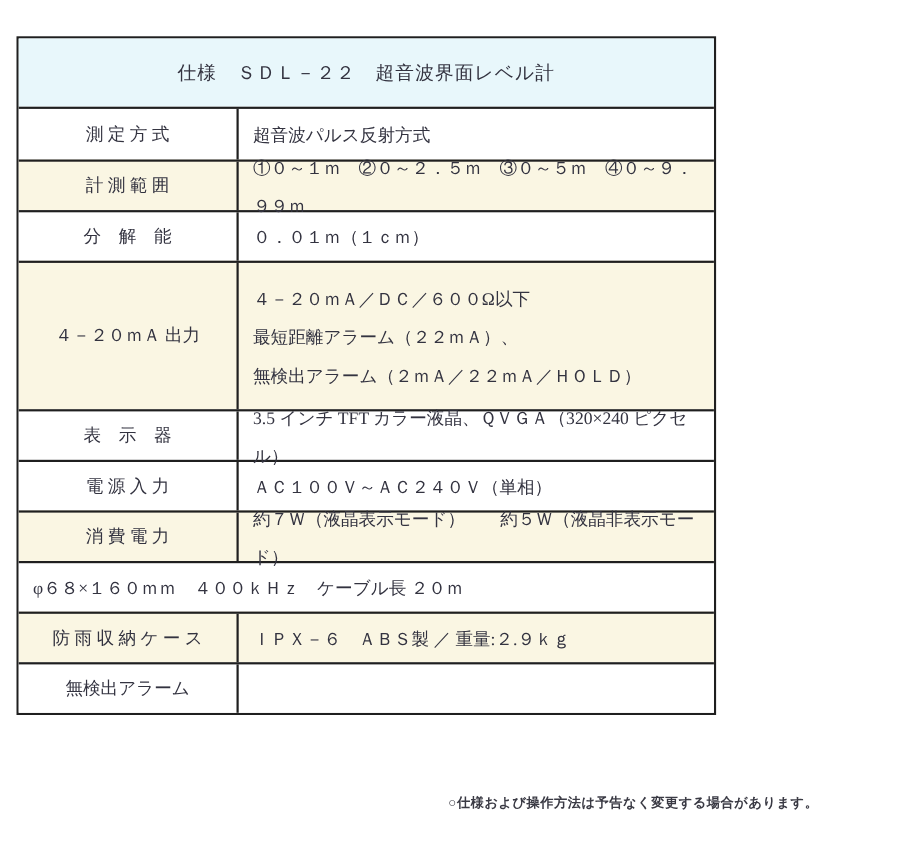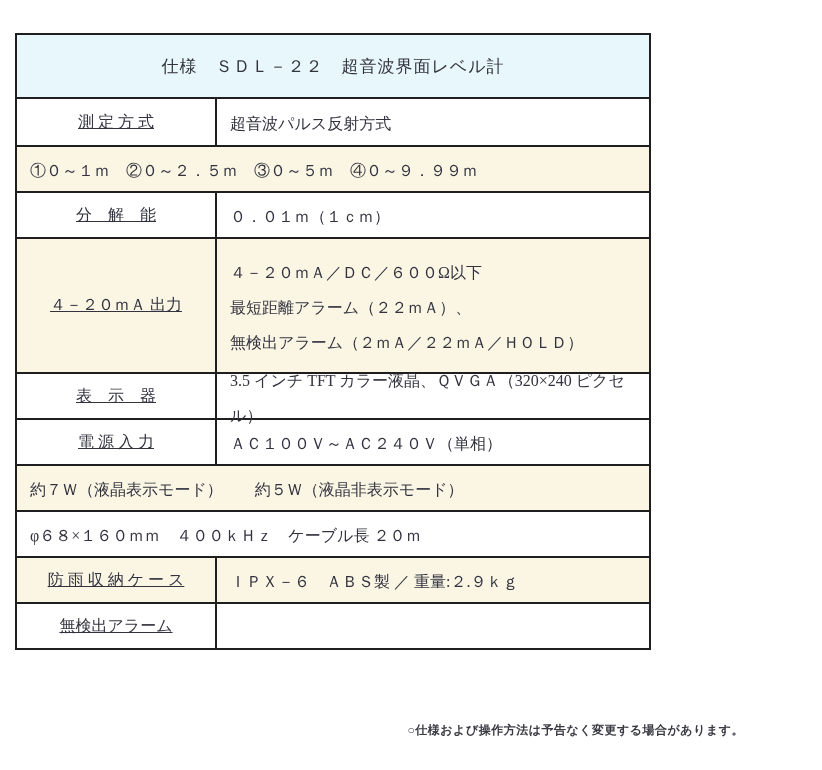--- a/index.html
+++ b/index.html
@@ -47,21 +47,20 @@
   .label-cell {
     width: 200px;
     flex: 0 0 200px;
     border-right: 2px solid var(--border);
     display: flex;
     align-items: center;
     justify-content: center;
     text-align: center;
     font-size: 16px;
     padding: 0 0;
-    text-decoration: underline;
   }
   .value-cell {
     flex: 1 1 auto;
     display: flex;
     align-items: center;
     padding: 4px 8px 0 13px;
     font-size: 16px;
     white-space: pre-line;
     line-height: 2.2;
   }
@@ -80,20 +79,21 @@
 
 <div class="spec-table">
   <div class="title-row">仕様　ＳＤＬ－２２　超音波界面レベル計</div>
 
   <div class="row first">
     <div class="label-cell">測 定 方 式</div>
     <div class="value-cell">超音波パルス反射方式</div>
   </div>
 
   <div class="row stripe">
+    <div class="label-cell">計 測 範 囲</div>
     <div class="value-cell">①０～１ｍ　②０～２．５ｍ　③０～５ｍ　④０～９．９９ｍ</div>
   </div>
 
   <div class="row">
     <div class="label-cell">分　解　能</div>
     <div class="value-cell">０．０１ｍ（１ｃｍ）</div>
   </div>
 
   <div class="row tall stripe">
     <div class="label-cell">４－２０ｍＡ 出力</div>
@@ -107,20 +107,21 @@
     <div class="value-cell">3.5 インチ TFT カラー液晶、ＱＶＧＡ（320×240 ピクセル）</div>
   </div>
 
 
   <div class="row">
     <div class="label-cell">電 源 入 力</div>
     <div class="value-cell">ＡＣ１００Ｖ～ＡＣ２４０Ｖ（単相）</div>
   </div>
 
   <div class="row stripe">
+    <div class="label-cell">消 費 電 力</div>
     <div class="value-cell">約７Ｗ（液晶表示モード）　　約５Ｗ（液晶非表示モード）</div>
   </div>
 
   <div class="row">
     <div class="value-cell">φ６８×１６０ｍｍ　４００ｋＨｚ　ケーブル長 ２０ｍ</div>
   </div>
 
   <div class="row stripe">
     <div class="label-cell">防 雨 収 納 ケ ー ス</div>
     <div class="value-cell">ＩＰＸ－６　ＡＢＳ製 ／ 重量:２.９ｋｇ</div>

